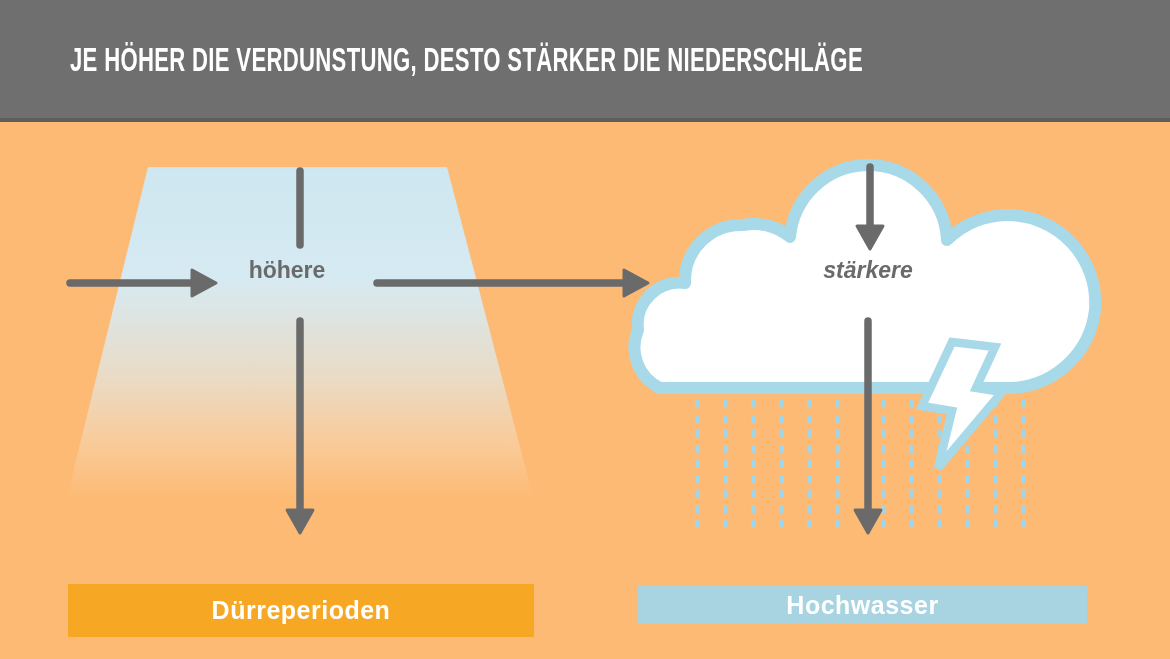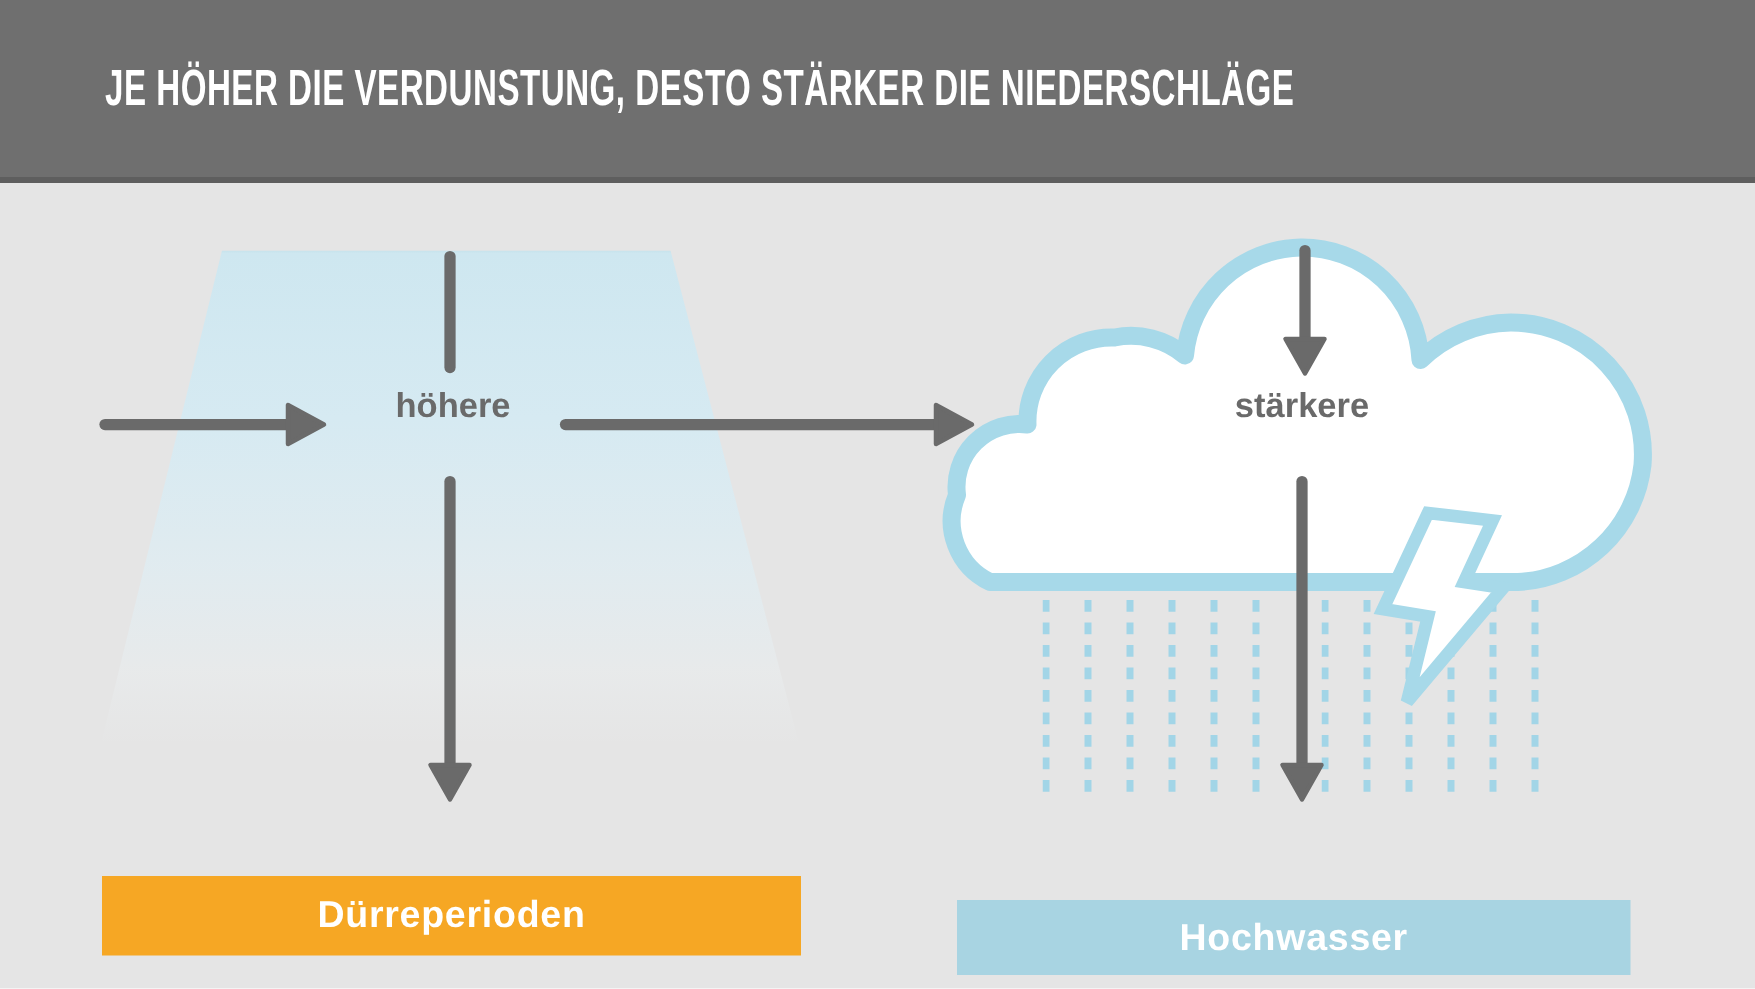--- a/index.html
+++ b/index.html
@@ -1,17 +1,17 @@
 <!DOCTYPE html>
 <html><head>
 <meta charset="utf-8">
 <style>
   html,body{margin:0;padding:0;background:#fff;}
   .stage{
-    position:relative;width:1170px;height:659px;overflow:hidden;background:#e5e5e5;
+    position:relative;width:1170px;height:659px;overflow:hidden;background:#fdba74;
     font-family:"Liberation Sans","DejaVu Sans",sans-serif;
   }
   
   .titlebar{
     position:absolute;left:0;top:0;width:1170px;height:118px;
     background:#6F6F6F;border-bottom:4px solid #5E5E5E;
   }
   .titlebar h1{
     margin:0;position:absolute;left:70px;top:42px;
     font-size:34px;line-height:34px;font-weight:700;color:#ffffff;
@@ -26,29 +26,29 @@
       #c2e0ea 0px,#cee7f0 3px,#d6eaf2 34%,
       rgba(222,239,246,0.62) 64%,
       rgba(240,248,251,0.25) 85%,
       rgba(255,255,255,0) 100%);
   }
   
   .diagram-label{
     position:absolute;width:260px;text-align:center;z-index:6;
     font-size:23px;line-height:28px;font-weight:700;color:#6A6A6A;
   }
-  .label-evaporation{left:172px;top:256px;}
-  .label-precipitation{left:738px;top:256px;}
+  .label-evaporation{left:157px;top:256px;}
+  .label-precipitation{left:738px;top:256px;font-style:italic;}
   
   .bar{
     position:absolute;z-index:6;display:flex;align-items:center;justify-content:center;
     color:#ffffff;font-size:25px;font-weight:700;letter-spacing:0.5px;margin-top:38px;
   }
   .bar-drought{left:68px;top:546px;width:466px;height:53px;background:#F6A724;}
-  .bar-flood{left:638px;top:562px;width:449px;height:50px;background:#A8D4E2;}
+  .bar-flood{left:638px;top:548px;width:449px;height:38px;background:#A8D4E2;}
   
   .cloud-svg{position:absolute;left:620px;top:150px;z-index:2;}
   .rain{
     position:absolute;top:400px;height:133px;z-index:3;
     background-image:conic-gradient(from 0deg at 5px 8px,
       rgba(0,0,0,0) 0deg 270deg,#A2D5E7 270deg 360deg);
     background-size:28px 15px;background-repeat:repeat;
   }
   .rain-left{left:695px;width:158px;}
   .rain-right{left:881px;width:152px;}

